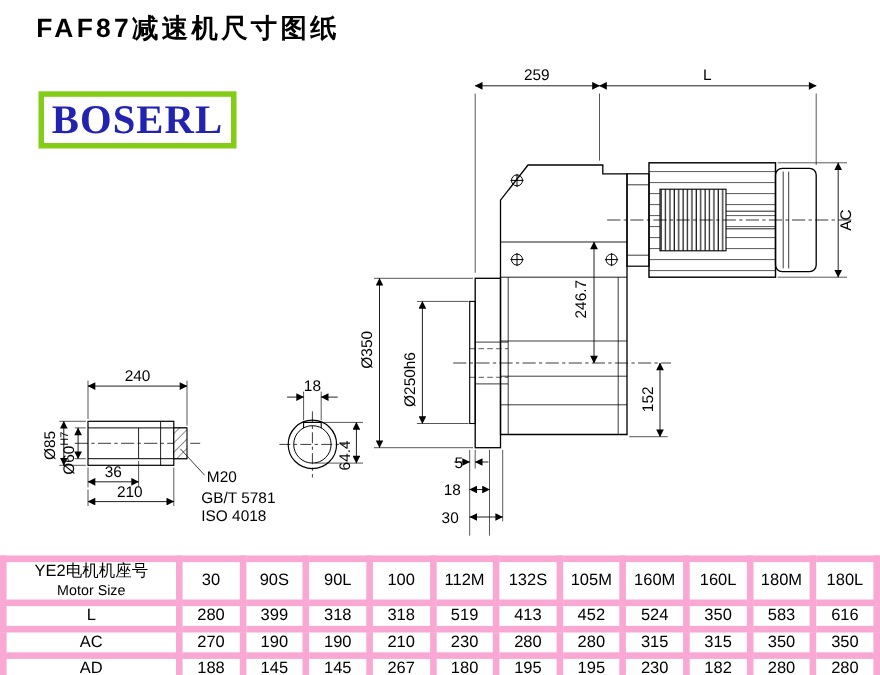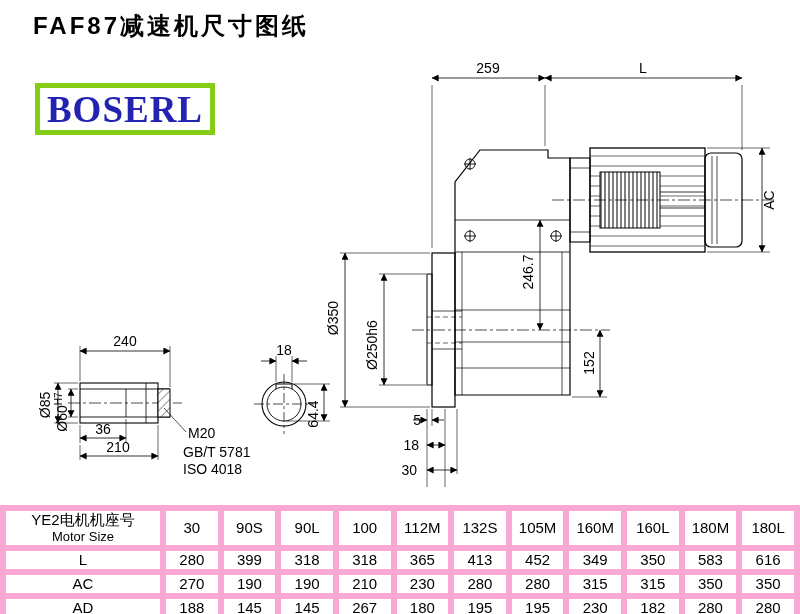--- a/index.html
+++ b/index.html
@@ -255,24 +255,24 @@
         <th>160L</th>
         <th>180M</th>
         <th>180L</th>
       </tr>
       <tr>
         <td>L</td>
         <td>280</td>
         <td>399</td>
         <td>318</td>
         <td>318</td>
-        <td>365</td>
+        <td>519</td>
         <td>413</td>
         <td>452</td>
-        <td>349</td>
+        <td>524</td>
         <td>350</td>
         <td>583</td>
         <td>616</td>
       </tr>
       <tr>
         <td>AC</td>
         <td>270</td>
         <td>190</td>
         <td>190</td>
         <td>210</td>

